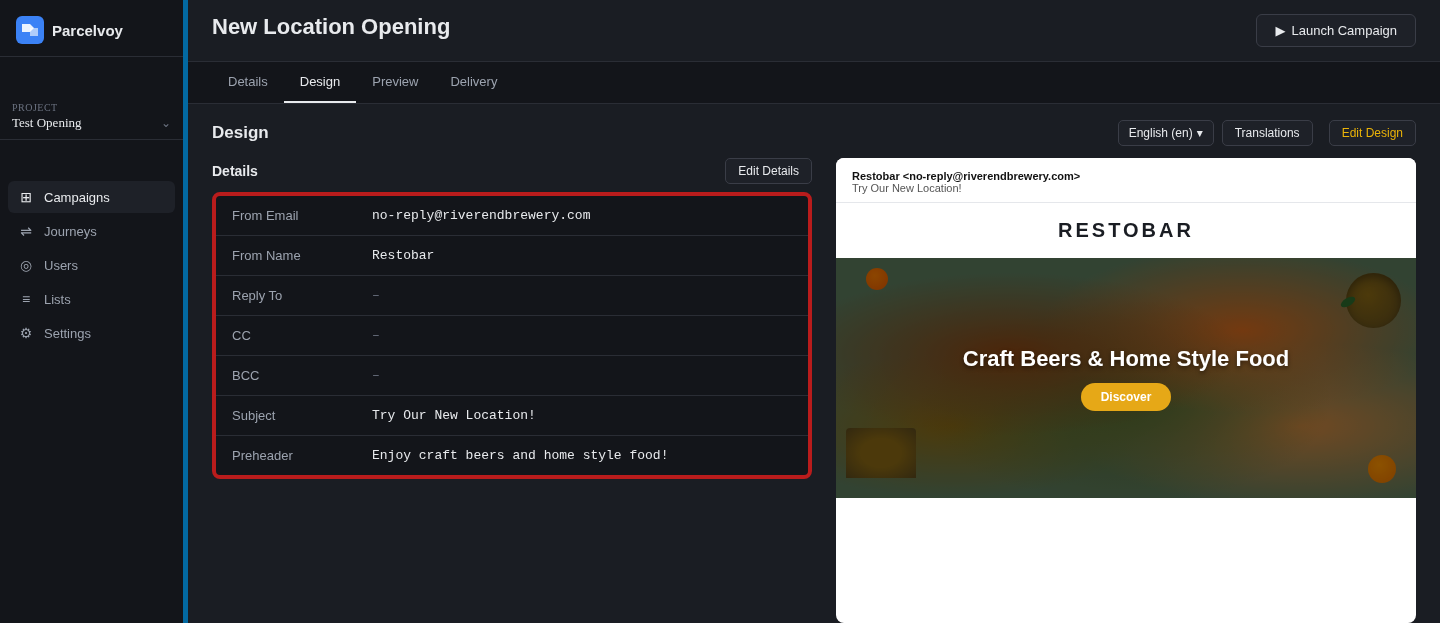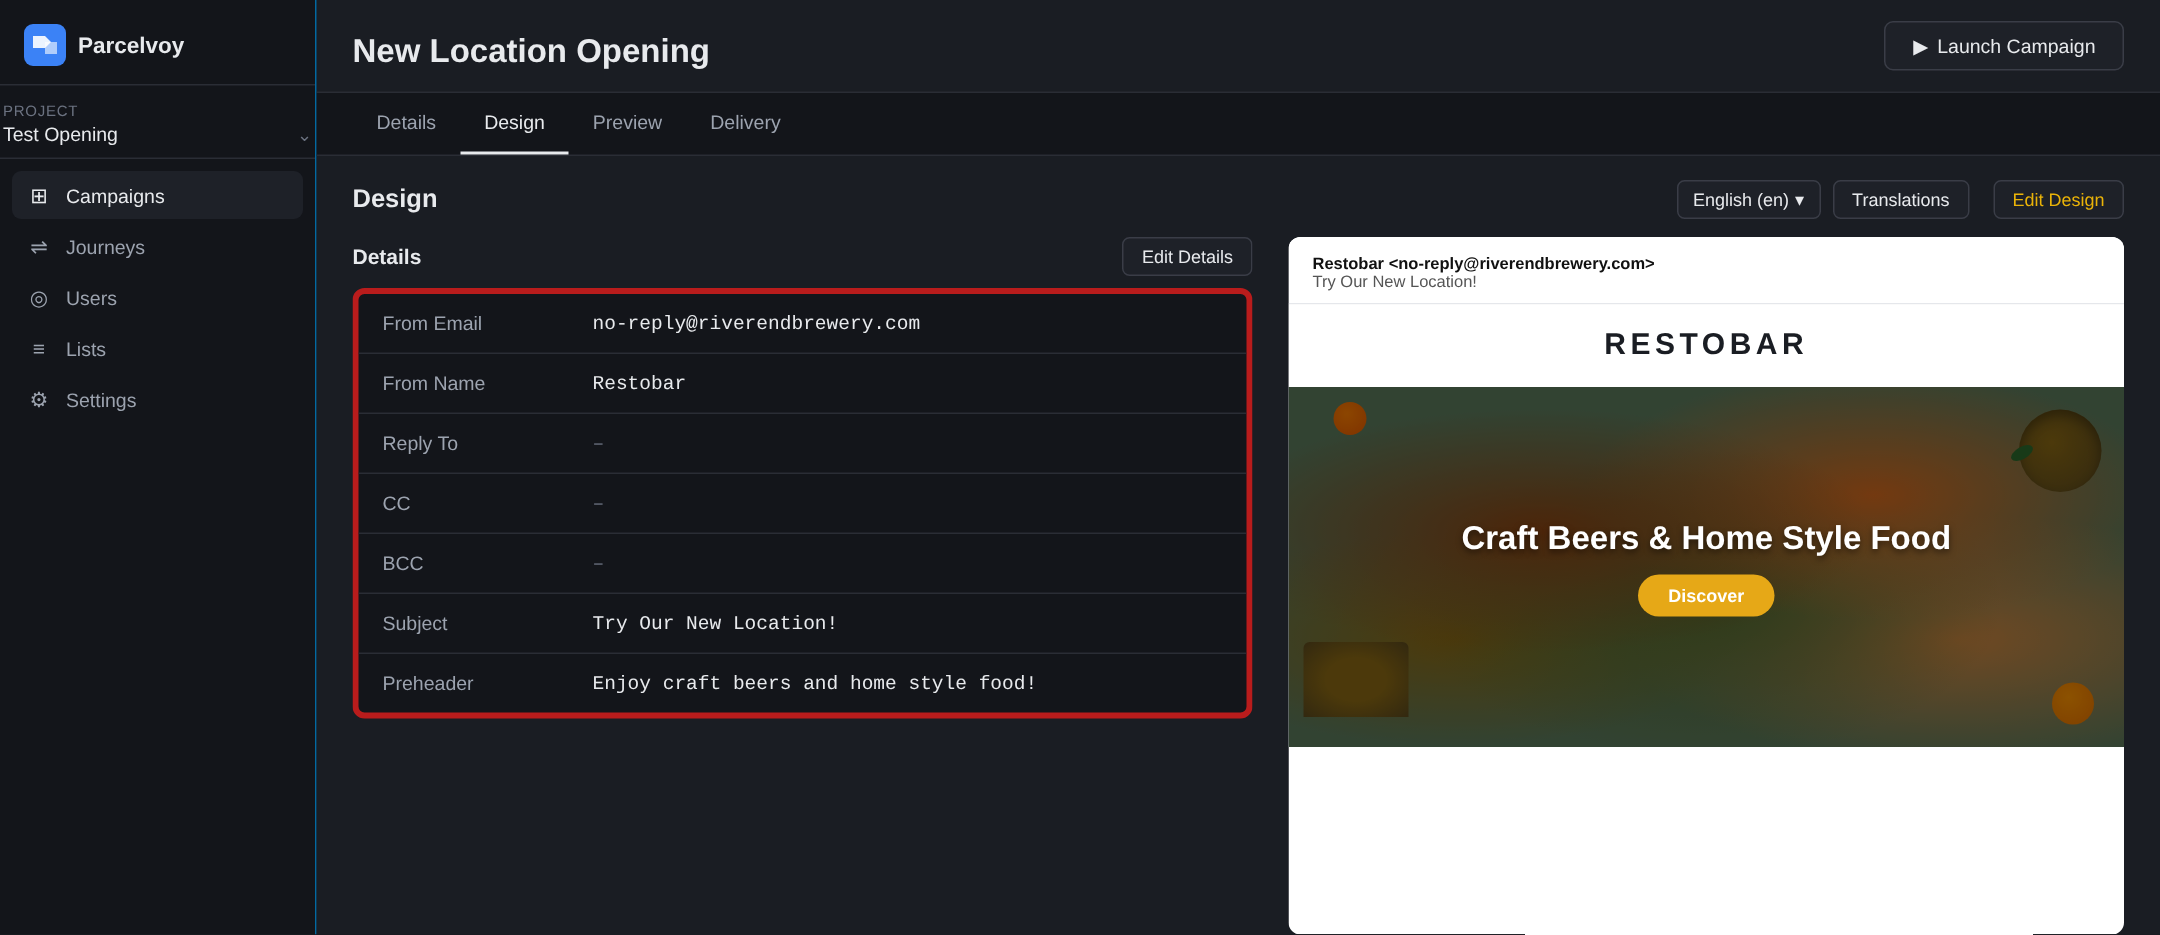--- a/index.html
+++ b/index.html
@@ -8,47 +8,49 @@
       background: #1a1d23;
       color: #e8eaed;
       display: flex;
       height: 623px;
       overflow: hidden;
       font-size: 14px;
     }
 
     
     .sidebar {
-      width: 211px;
+      width: 188px;
       background: #13151a;
       display: flex;
       flex-direction: column;
       flex-shrink: 0;
       padding: 0;
-      border-right: 1px solid #0369a1;
+      border-right: 5px solid #0369a1;
+      gap: 33px;
     }
     .sidebar-logo {
       display: flex;
       align-items: center;
       gap: 8px;
       padding: 16px 16px 12px;
       border-bottom: 1px solid #2a2d35;
     }
     .logo-icon {
       width: 28px;
       height: 28px;
     }
     .logo-text {
       font-size: 15px;
       font-weight: 600;
       color: #e8eaed;
     }
     .project-section {
-      padding: 12px 2px 8px;
+      padding: 12px 12px 8px;
       border-bottom: 1px solid #2a2d35;
+      font-family: Liberation Serif, serif;
     }
     .project-label {
       font-size: 10px;
       color: #6b7280;
       text-transform: uppercase;
       letter-spacing: 0.5px;
       margin-bottom: 2px;
     }
     .project-name {
       font-size: 13px;
@@ -94,21 +96,21 @@
     .main {
       flex: 1;
       display: flex;
       flex-direction: column;
       overflow: hidden;
     }
 
     
     .header {
       display: flex;
-      align-items: flex-end;
+      align-items: flex-start;
       justify-content: space-between;
       padding: 14px 24px;
       border-bottom: 1px solid #2a2d35;
     }
     .page-title {
       font-size: 22px;
       font-weight: 700;
       color: #e8eaed;
     }
     .launch-btn {

